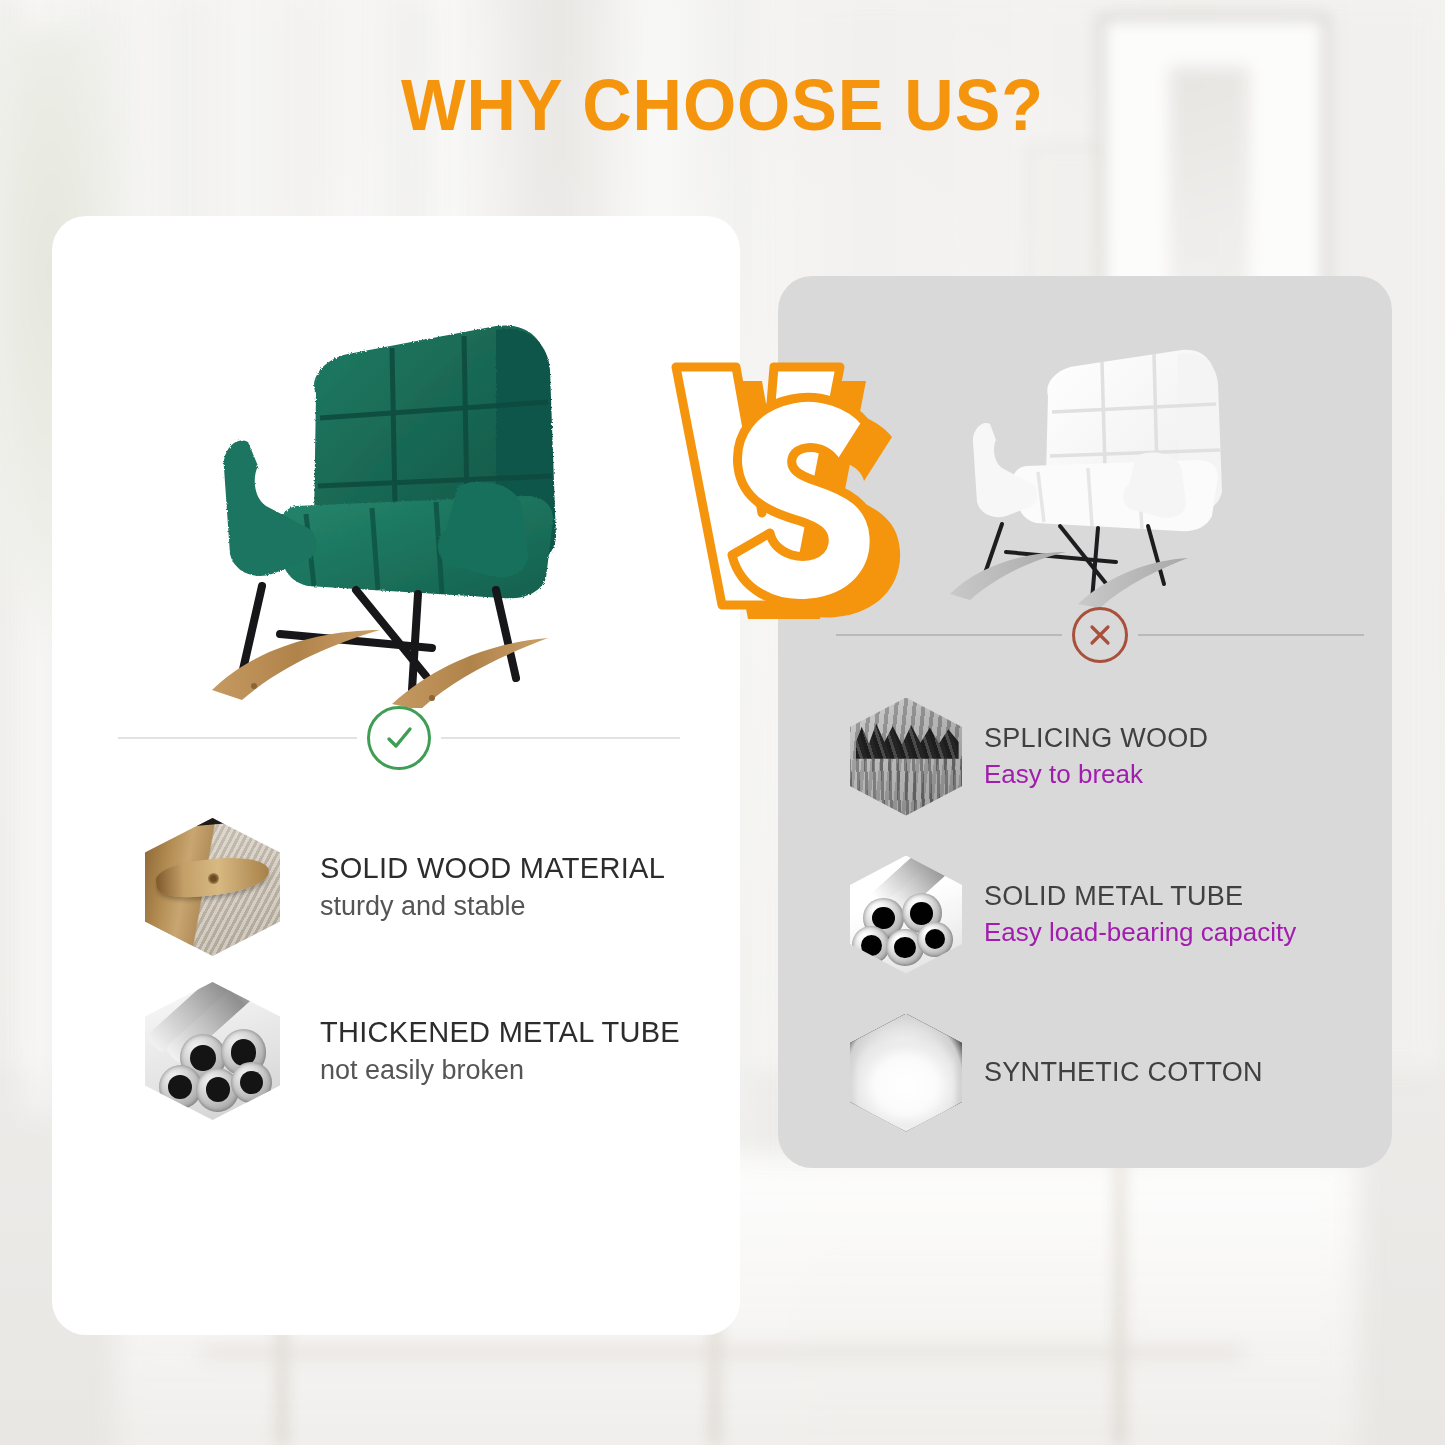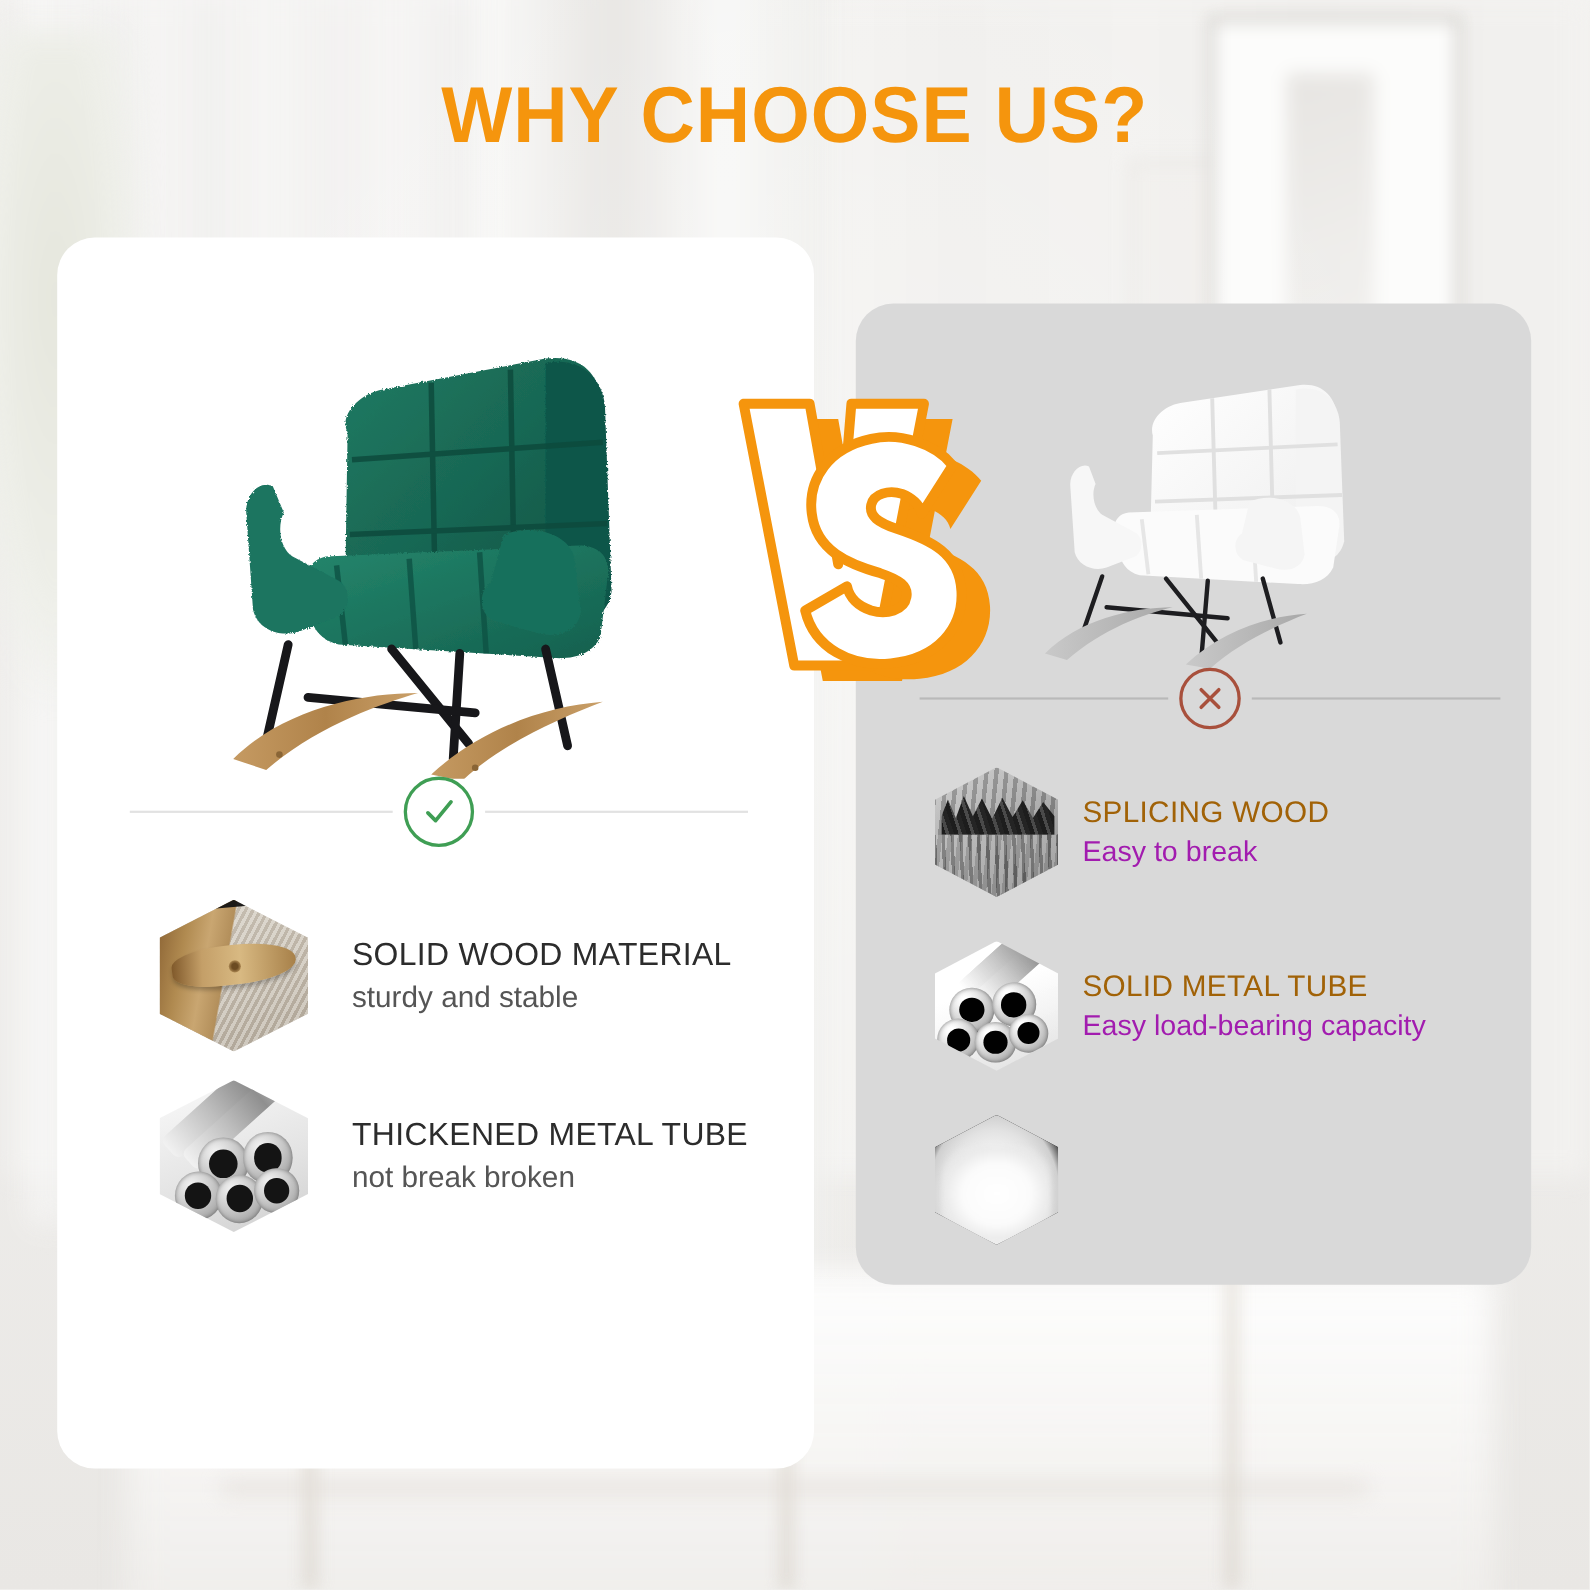--- a/index.html
+++ b/index.html
@@ -154,21 +154,21 @@
   }
   .features-left .hexicon  { width:135px; height:138px; }
   .features-right .hexicon { width:112px; height:118px; }
 
   .feature-text { margin-left:40px; }
   .features-right .feature-text { margin-left:22px; }
   .feat-title {
     font-size:29px; color:#2c2c2c; letter-spacing:.3px;
     line-height:1.16; white-space:nowrap;
   }
-  .features-right .feat-title { font-size:27px; color:#a16207; }
+  .features-right .feat-title { font-size:27px; color:#404040; }
   .feat-sub {
     font-size:27px; color:#555; line-height:1.2; margin-top:4px;
     white-space:nowrap;
   }
   .features-right .feat-sub { font-size:26px; color:#a21caf; }
 
   
   .tex-wood-solid {
     background:
       linear-gradient(175deg, rgba(20,20,20,.95) 0 8%, rgba(255,255,255,0) 8.6%),
@@ -416,21 +416,21 @@
       <div class="bar" style="left:-6%;top:6%;width:96%;height:24px;"></div>
       <div class="bar" style="left:8%;top:16%;width:92%;height:22px;"></div>
       <div class="tube" style="left:26%;top:38%;width:34%;height:34%;"></div>
       <div class="tube" style="left:56%;top:34%;width:34%;height:34%;"></div>
       <div class="tube" style="left:10%;top:60%;width:32%;height:32%;"></div>
       <div class="tube" style="left:38%;top:62%;width:32%;height:32%;"></div>
       <div class="tube" style="left:64%;top:58%;width:30%;height:30%;"></div>
     </div>
     <div class="feature-text">
       <div class="feat-title">THICKENED METAL TUBE</div>
-      <div class="feat-sub">not break broken</div>
+      <div class="feat-sub">not easily broken</div>
     </div>
   </div>
 
 
 </div>
 
 <div class="features features-right">
 
   <div class="feature">
     <div class="hexicon tex-splice"></div>
@@ -452,16 +452,17 @@
     </div>
     <div class="feature-text">
       <div class="feat-title">SOLID METAL TUBE</div>
       <div class="feat-sub">Easy load-bearing capacity</div>
     </div>
   </div>
 
   <div class="feature">
     <div class="hexicon tex-cotton"></div>
     <div class="feature-text">
+      <div class="feat-title">SYNTHETIC COTTON</div>
     </div>
   </div>
 
 </div>
 
 </body></html>

